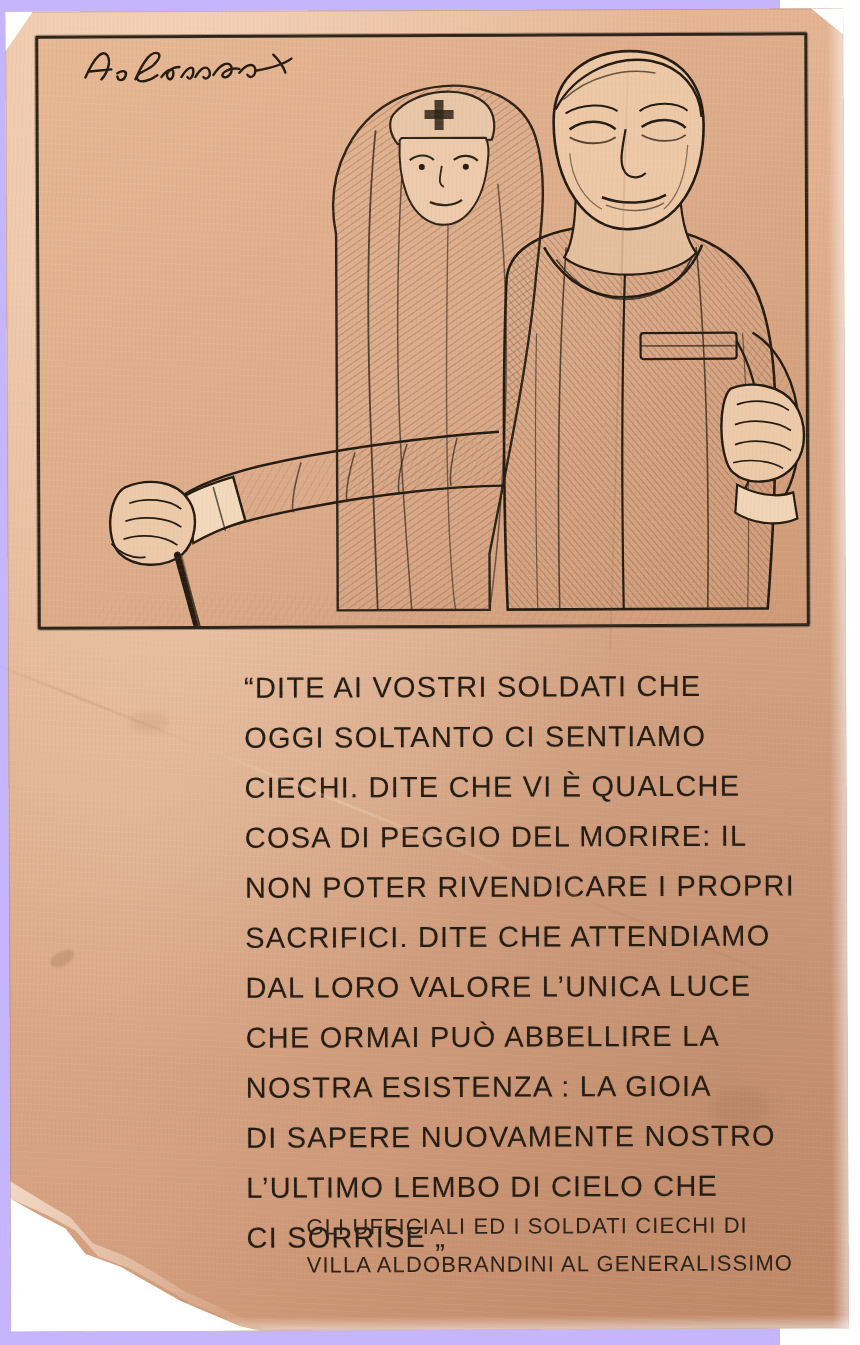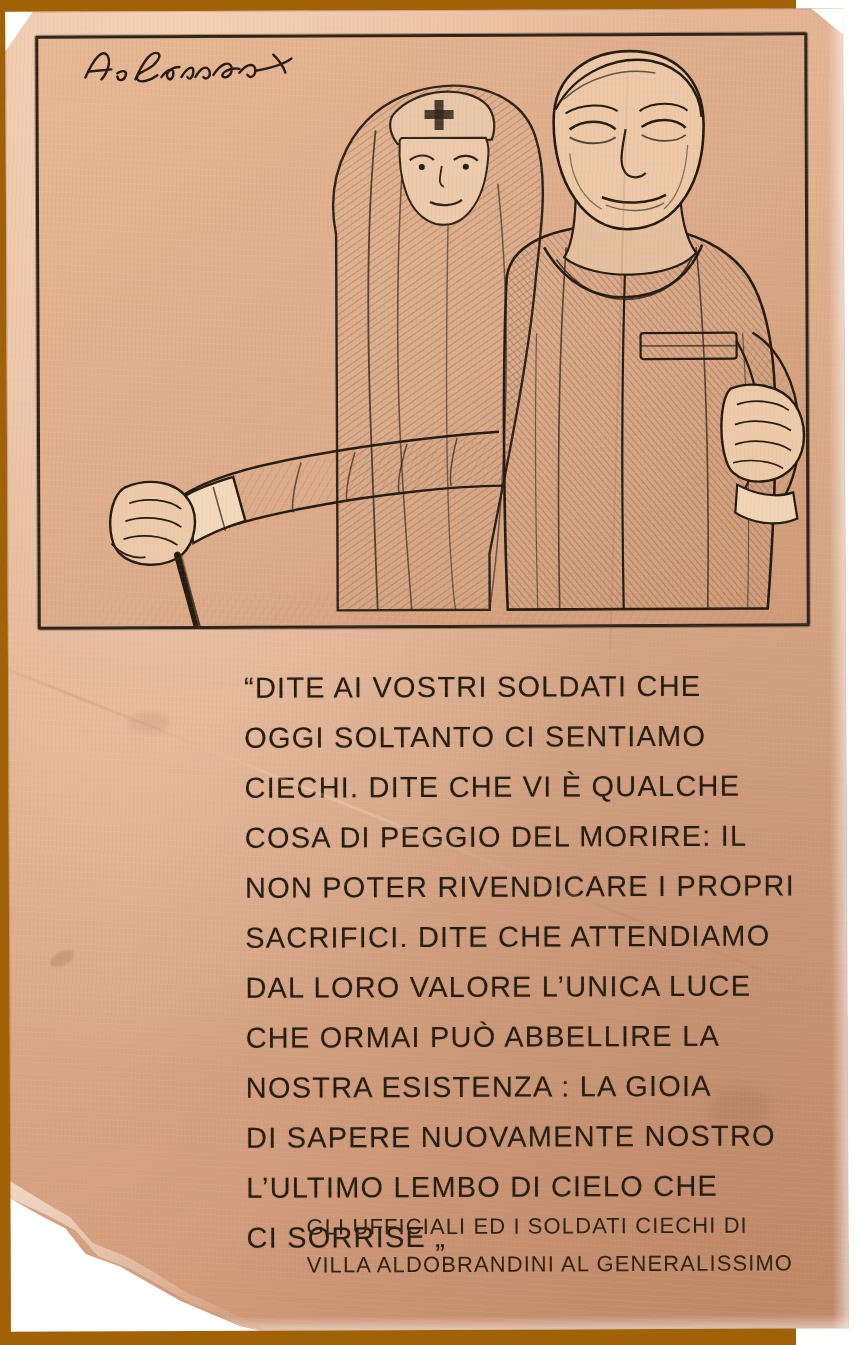--- a/index.html
+++ b/index.html
@@ -12,22 +12,21 @@
     height: 1345px;
     font-family: "Liberation Sans", sans-serif;
     overflow: hidden;
   }
 
   
   #postcard-scan {
     position: relative;
     width: 780px;
     height: 1345px;
-    background: #a16207;
-    padding-left: 16px;
+    background: #c4b5fd;
   }
 
   
   .card-body {
     position: absolute;
     left: 8px;
     top: 10px;
     width: 838px;
     height: 1320px;
     background:

